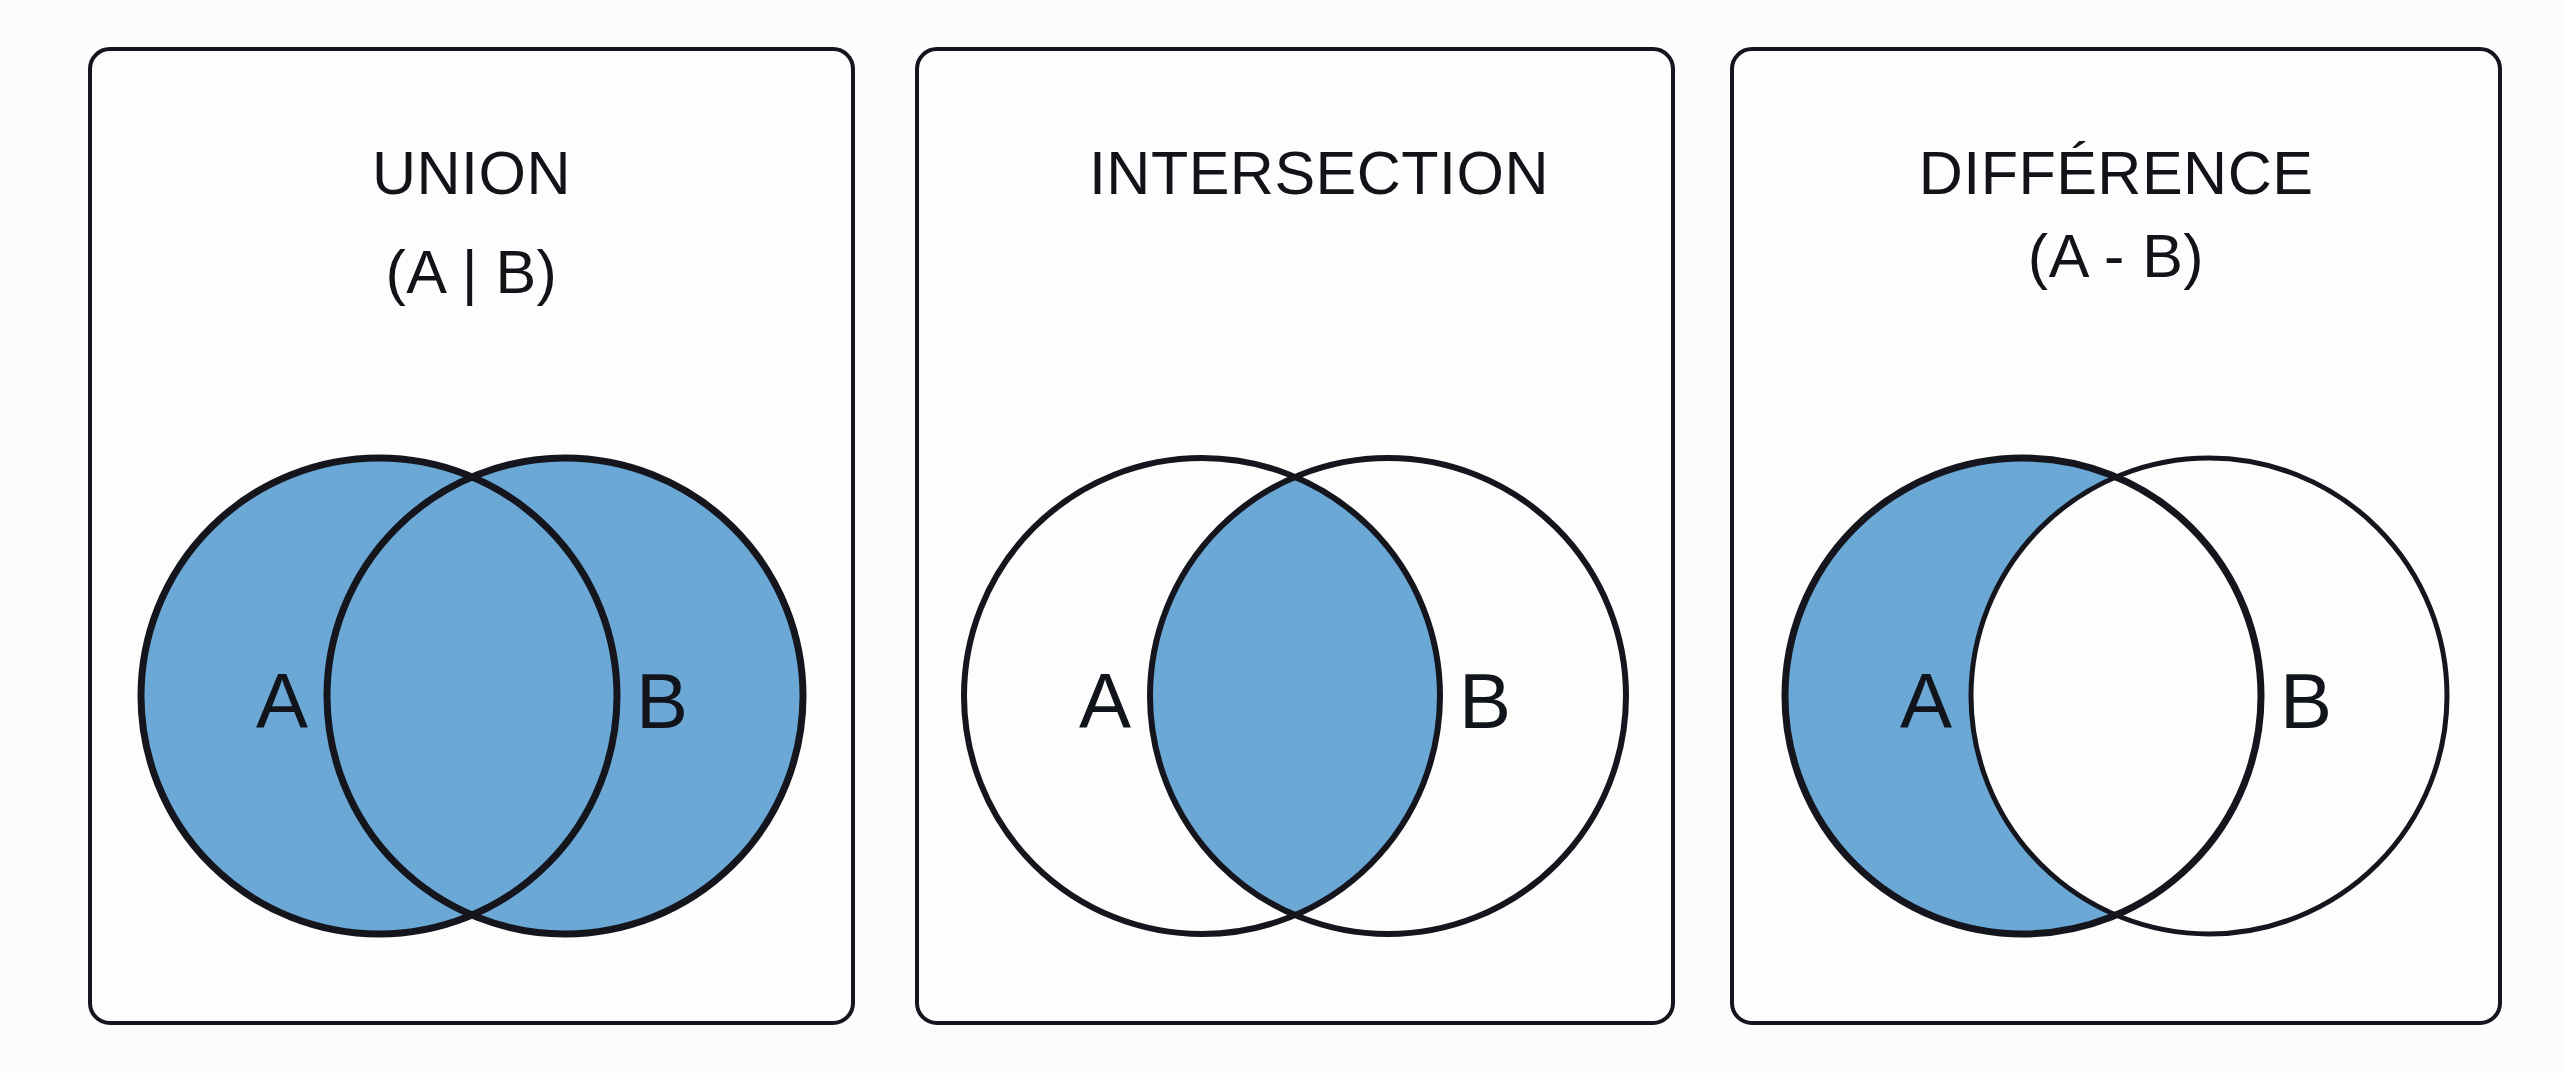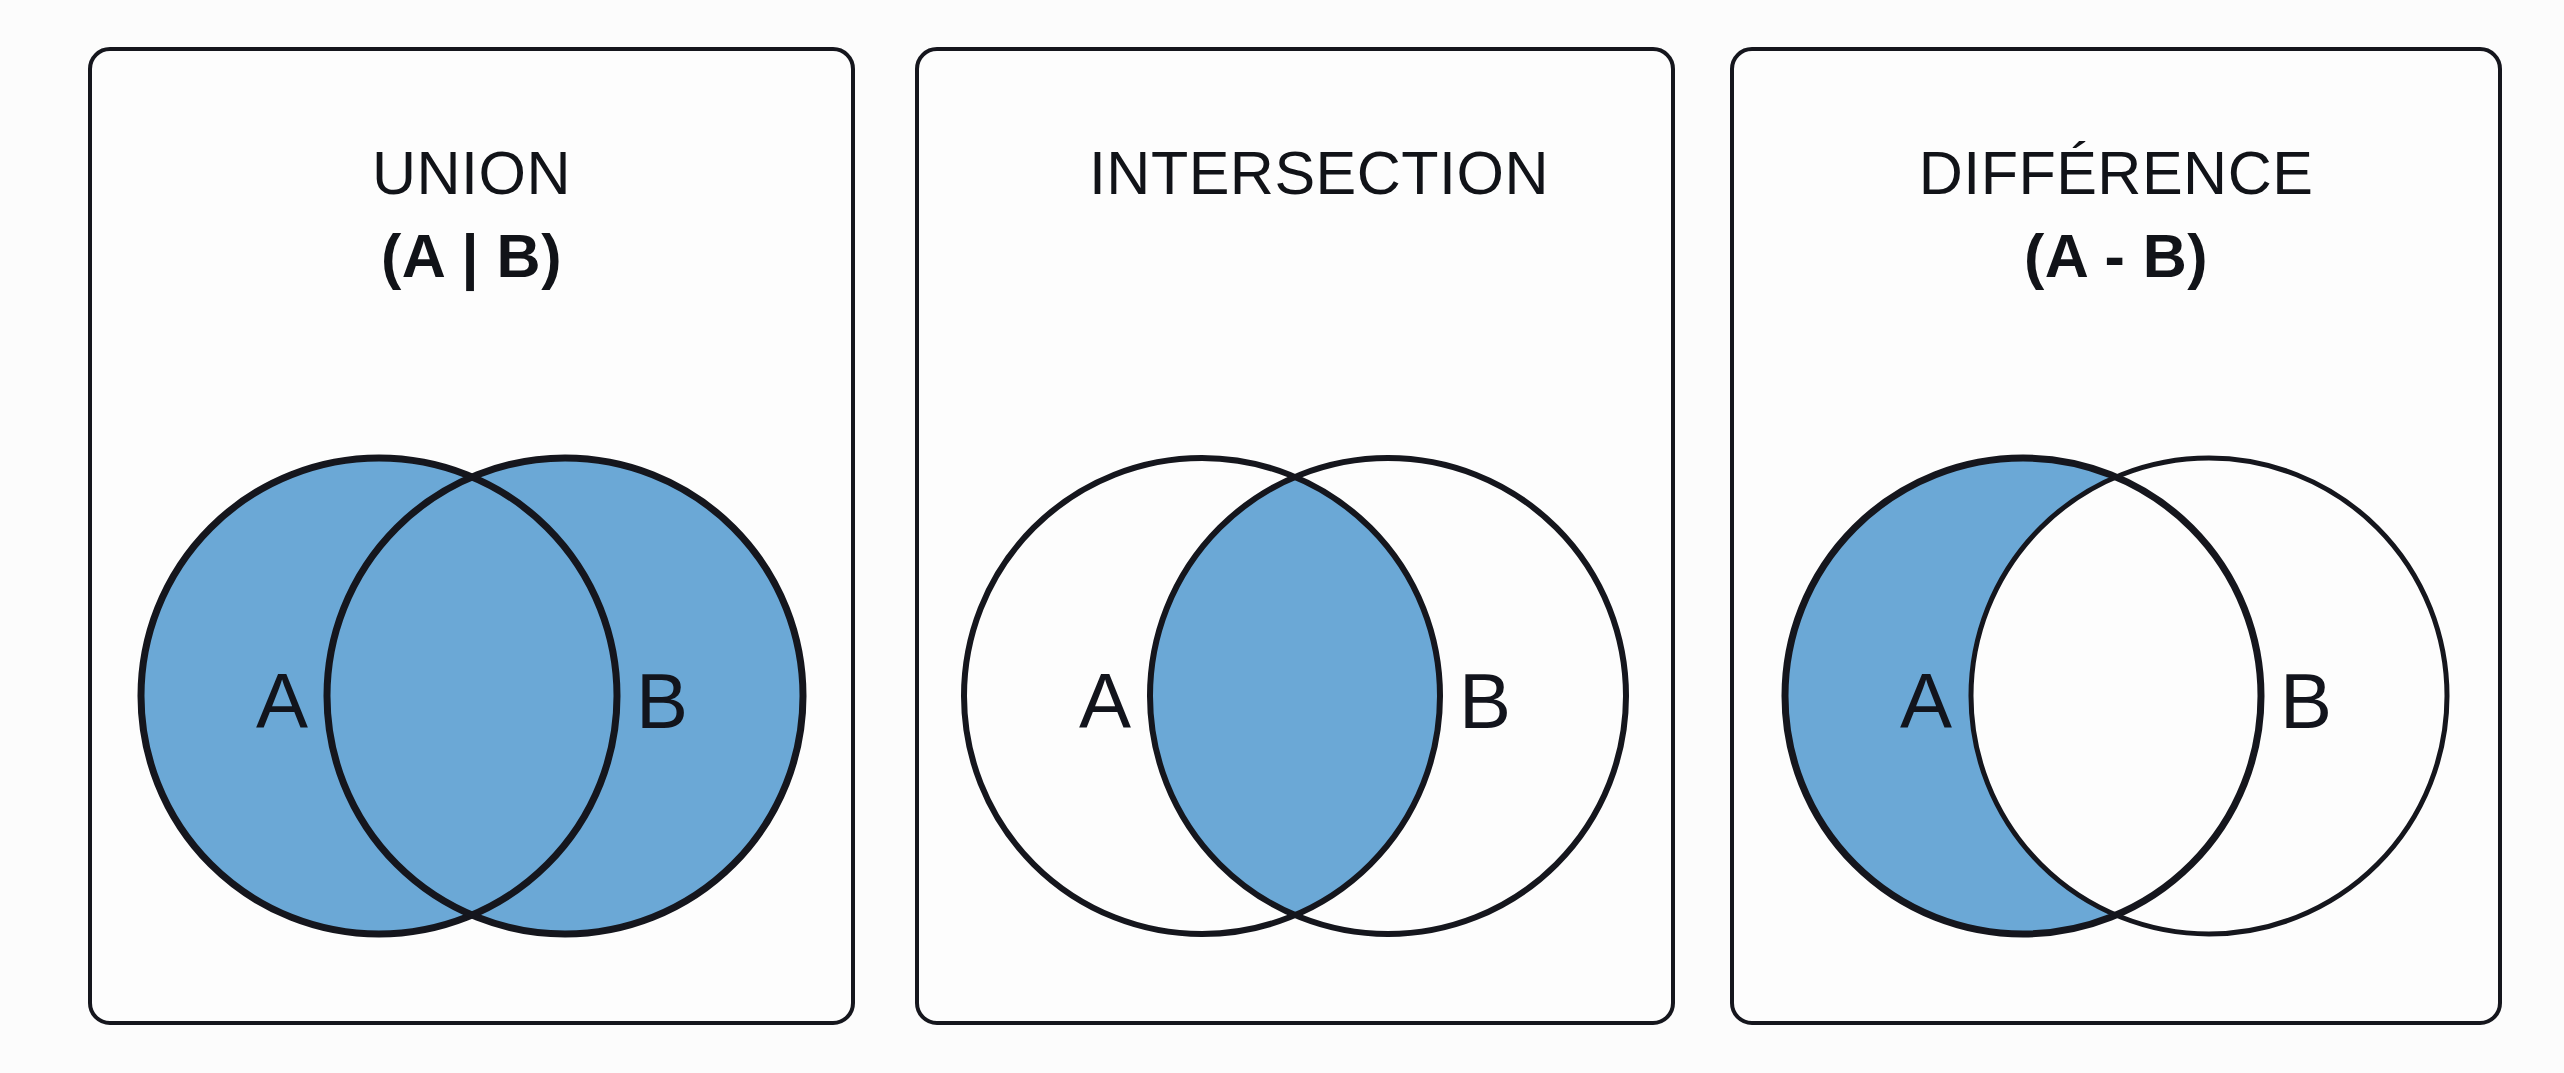--- a/index.html
+++ b/index.html
@@ -25,42 +25,42 @@
     top: 47px;
     height: 978px;
     box-sizing: border-box;
     background: #fdfdfd;
     border: 4px solid #15161d;
     border-radius: 22px;
     display: flex;
     flex-direction: column;
     align-items: center;
   }
-  #panel-union      { left: 88px;   width: 767px; }
+  #panel-union      { left: 88px;   width: 767px; gap: 16px; }
   #panel-intersect  { left: 915px;  width: 760px; padding-left: 48px; }
   #panel-difference { left: 1730px; width: 772px; }
 
   .panel-title {
     margin-top: 92px;
     text-align: center;
     color: #111318;
     font-size: 61px;
     line-height: 1.0;
     letter-spacing: 0.5px;
     font-weight: 400;
     white-space: nowrap;
   }
   .panel-subtitle {
     margin-top: 22px;
     text-align: right;
     color: #111318;
     font-size: 61px;
     line-height: 1.0;
     letter-spacing: 0.5px;
-    font-weight: 700;
+    font-weight: 400;
     white-space: nowrap;
   }
   .venn-wrap {
     position: absolute;
     top: 385px;
     left: 0;
     right: 0;
     display: flex;
     justify-content: center;
   }

